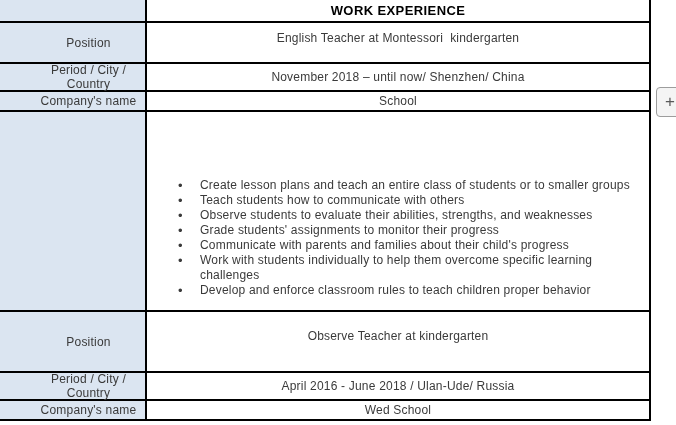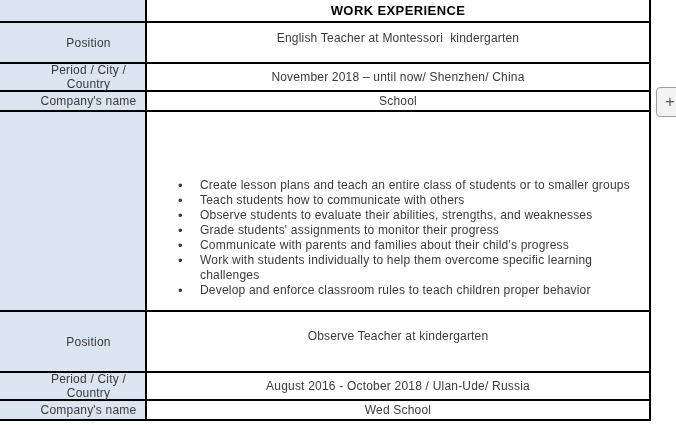--- a/index.html
+++ b/index.html
@@ -130,21 +130,21 @@
       </div>
     </div>
 
     <div class="row r-pos2">
       <div class="lbl">Position</div>
       <div class="val top-pad-lg">Observe Teacher at kindergarten</div>
     </div>
 
     <div class="row r-period2">
       <div class="lbl">Period / City / Country</div>
-      <div class="val">August 2016 - October 2018 / Ulan-Ude/ Russia</div>
+      <div class="val">April 2016 - June 2018 / Ulan-Ude/ Russia</div>
     </div>
 
     <div class="row r-company2">
       <div class="lbl">Company's name</div>
       <div class="val">Wed School</div>
     </div>
 
   </div>
 
   <button class="add-btn">+</button>

